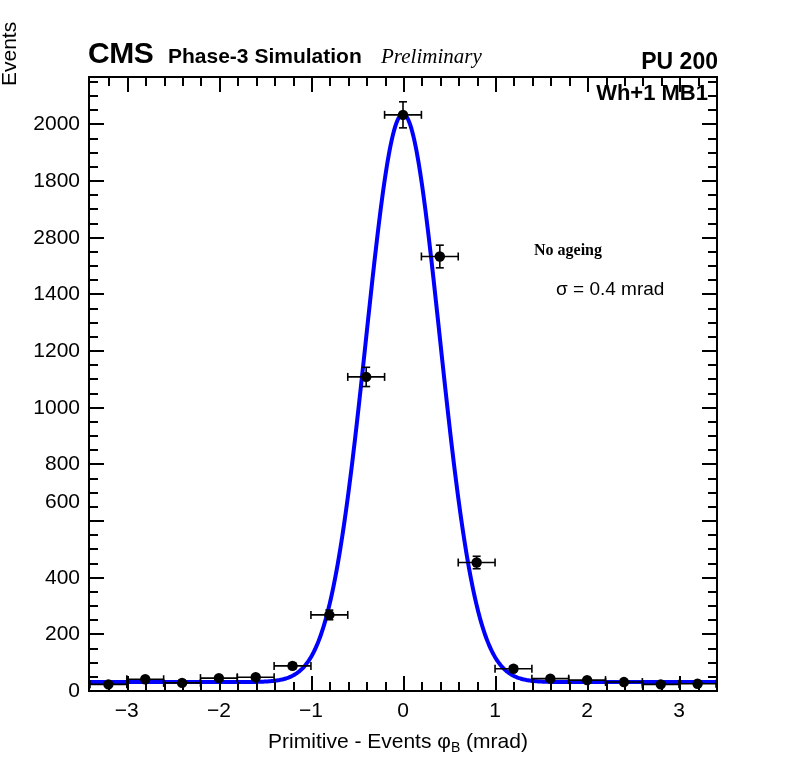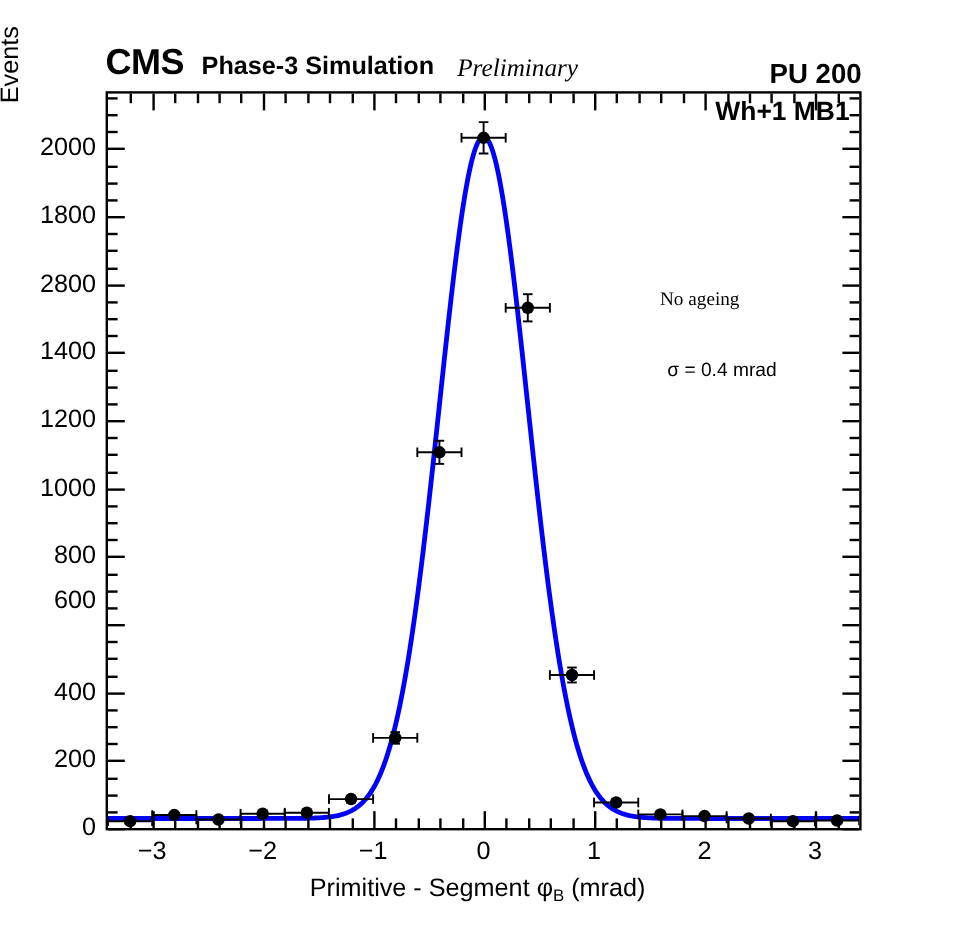--- a/index.html
+++ b/index.html
@@ -14,24 +14,24 @@
   #pu-label{position:absolute;right:78px;top:50px;font-family:"Liberation Sans",sans-serif;
             font-weight:bold;font-size:23px;line-height:23px;}
 
   
   #frame{position:absolute;left:88px;top:76px;width:630px;height:616px;
          border:2px solid #000;box-sizing:border-box;background:#fff;}
 
   
   #region-label{position:absolute;right:8px;top:6px;font-family:"Liberation Sans",sans-serif;
                 font-weight:bold;font-size:22px;line-height:17px;}
-  #ann-noageing{position:absolute;left:460px;top:164px;font-family:"Liberation Serif",serif;
-                font-weight:normal;font-size:16px;line-height:16px;}
+  #ann-noageing{position:absolute;left:444px;top:164px;font-family:"Liberation Serif",serif;
+                font-weight:bold;font-size:16px;line-height:16px;}
   #ann-sigma{position:absolute;left:466px;top:203px;font-family:"Liberation Sans",sans-serif;
-             font-size:16px;line-height:16px;margin-top:20px;}
+             font-size:19px;line-height:16px;}
 
   
   #ylabel{position:absolute;left:-3px;top:86px;width:120px;
           transform:rotate(-90deg);transform-origin:left top;
           font-family:"Liberation Sans",sans-serif;font-size:21px;text-align:left;
           white-space:nowrap;}
   #xlabel{position:absolute;left:0;top:729px;width:796px;text-align:center;
           font-family:"Liberation Sans",sans-serif;font-size:21px;}
   #xlabel .sub{font-size:14px;vertical-align:-4px;}
 
@@ -363,15 +363,15 @@
       <div class="xlab" style="left: 96.8235px; top: 699px;">−3</div>
       <div class="xlab" style="left: 188.882px; top: 699px;">−2</div>
       <div class="xlab" style="left: 280.941px; top: 699px;">−1</div>
       <div class="xlab" style="left: 373px; top: 699px;">0</div>
       <div class="xlab" style="left: 465.059px; top: 699px;">1</div>
       <div class="xlab" style="left: 557.118px; top: 699px;">2</div>
       <div class="xlab" style="left: 649.176px; top: 699px;">3</div>
     </div>
 
   <div id="xlabel">
-    <span>Primitive - Segment </span><span>φ</span><span class="sub">B</span><span> (mrad)</span>
+    <span>Primitive - Events </span><span>φ</span><span class="sub">B</span><span> (mrad)</span>
   </div>
 </div>
 
 </body></html>

